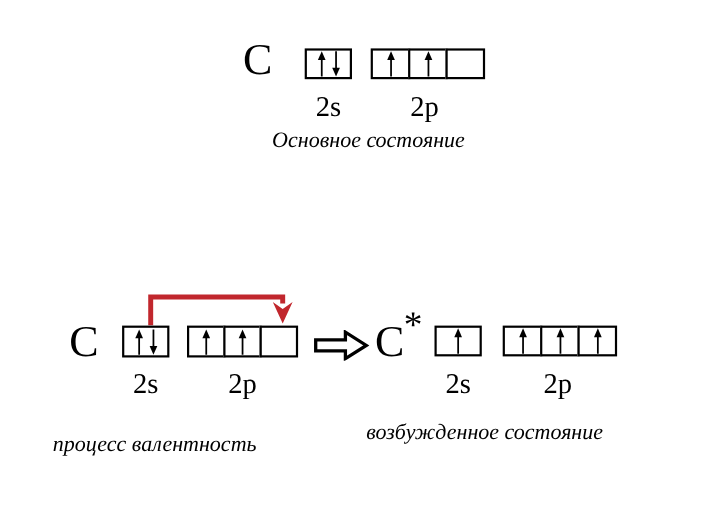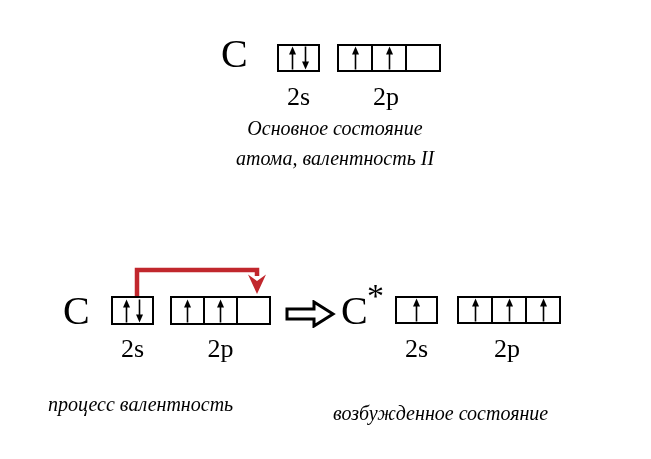--- a/index.html
+++ b/index.html
@@ -48,21 +48,21 @@
   #e-plabel{left:170px;width:101px;top:336px;}
   #e-caption{left:48px;top:389px;}
 
   
   #x-symbol{left:341px;top:291px;}
   #x-sbox{left:395px;top:296px;width:43px;height:28px;}
   #x-prow{left:457px;top:296px;}
   #x-prow .pbox{width:36px;height:28px;}
   #x-slabel{left:395px;width:43px;top:336px;}
   #x-plabel{left:455px;width:104px;top:336px;}
-  #x-caption{left:333px;top:398px;}
+  #x-caption{left:333px;top:378px;}
 </style>
 </head>
 <body>
 
 <div id="canvas" style="--bg: #ffffff; --ink: #000000; --box-border: #000000; --accent-red: #c1272d;">
 
   <section>
     <div class="symbol" id="g-symbol">C</div>
     <div class="obox" id="g-sbox">
         <svg width="11" height="24" viewBox="0 0 11 24" class="e-arrow">
@@ -86,21 +86,20 @@
             <line x1="5.5" y1="23.5" x2="5.5" y2="4"></line>
             <polygon points="5.5,0.5 2,8.5 9,8.5"></polygon>
           </svg>
         </div>
       <div class="pbox"></div>
     </div>
     <div class="olabel" id="g-slabel">2s</div>
     <div class="olabel" id="g-plabel">2p</div>
     <div class="caption" id="g-caption">
       <div>Основное состояние</div>
-      <div>атома, валентность II</div>
     </div>
   </section>
 
   <section>
     <svg class="excite-arrow" width="146" height="36" viewBox="0 0 146 36">
       <path d="M 9 34 L 9 8 L 129 8 L 129 14"></path>
       <polygon points="129,32 120,12.5 129,19 138,12.5"></polygon>
     </svg>
     <div class="symbol" id="e-symbol">C</div>
     <div class="obox" id="e-sbox">

